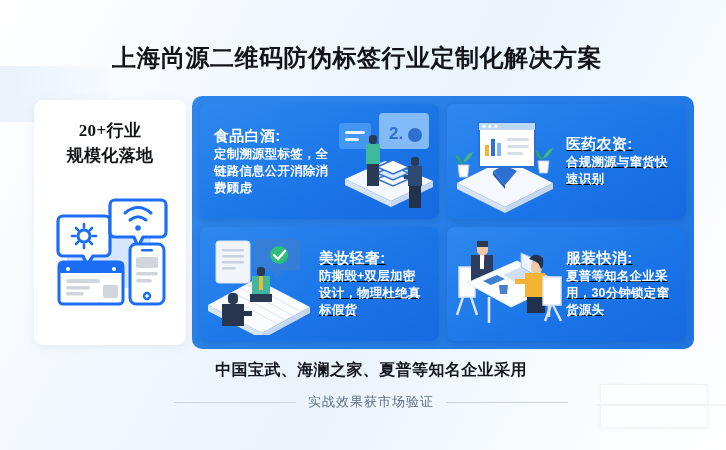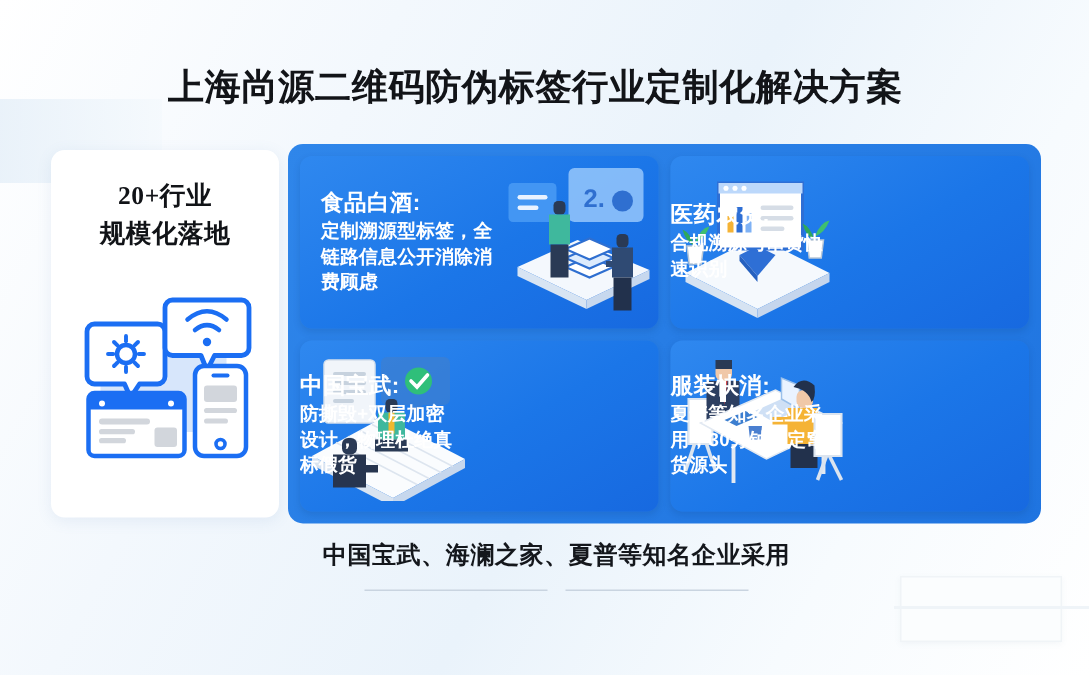--- a/index.html
+++ b/index.html
@@ -48,21 +48,21 @@
     display:grid; grid-template-columns:1fr 1fr; grid-template-rows:1fr 1fr;
     gap:8px;
   }
   .card{
     background:linear-gradient(150deg,#2f88ef 0%,#1b76e8 55%,#1769e0 100%);
     border-radius:8px; position:relative; overflow:hidden;
     display:flex; align-items:center;
     box-shadow:0 2px 5px rgba(10,60,130,.18);
   }
   .card.text-left{padding-left:14px;}
-  .card.text-right{padding-right:12px;}
+  .card.text-right{padding-right:12px;justify-content:flex-end;text-decoration:underline;}
   .c-text{position:relative;z-index:3;}
   .c-head{color:#ffffff;font-weight:bold;font-size:15px;line-height:20px;letter-spacing:.3px;}
   .c-body{color:#ffffff;font-size:12.5px;line-height:17px;font-weight:bold;letter-spacing:.2px;max-width:118px;}
   .card.text-right .c-body{max-width:108px;}
   .c-art{position:absolute;z-index:1;}
   .card.text-left .c-art{right:-2px;bottom:2px;}
   .card.text-right .c-art{left:2px;bottom:2px;}
 
   
   .footer{position:absolute;left:16px;right:0;top:360px;text-align:center;}
@@ -259,21 +259,21 @@
           </g>
 
           <g>
             <rect x="26" y="66" width="10" height="11" rx="4" fill="#2a3a55"></rect>
             <path d="M20 77 h22 v22 h-22 z" fill="#27354f"></path>
             <path d="M40 84 h10 v5 h-10 z" fill="#27354f"></path>
           </g>
         </svg>
       </div>
       <div class="c-text">
-        <div class="c-head">中国宝武:</div>
+        <div class="c-head">美妆轻奢:</div>
         <div class="c-body">防撕毁+双层加密设计，物理杜绝真标假货</div>
       </div>
     </div>
 
     <div class="card text-right">
       <div class="c-art">
         <svg width="118" height="108" viewBox="0 0 118 108">
 
           <path d="M10 40 h16 v30 h-16 z" fill="#ffffff" stroke="#dbe4ef" stroke-width="1.4"></path>
           <line x1="14" y1="70" x2="8" y2="88" stroke="#dbe4ef" stroke-width="2.4"></line>
@@ -317,15 +317,16 @@
       </div>
     </div>
 
   </div>
 </div>
 
 <div class="footer">
   <div class="foot-main">中国宝武、海澜之家、夏普等知名企业采用</div>
   <div class="foot-sub-wrap">
     <div class="foot-rule"></div>
+    <div class="foot-sub">实战效果获市场验证</div>
     <div class="foot-rule"></div>
   </div>
 </div>
 
 </body></html>

